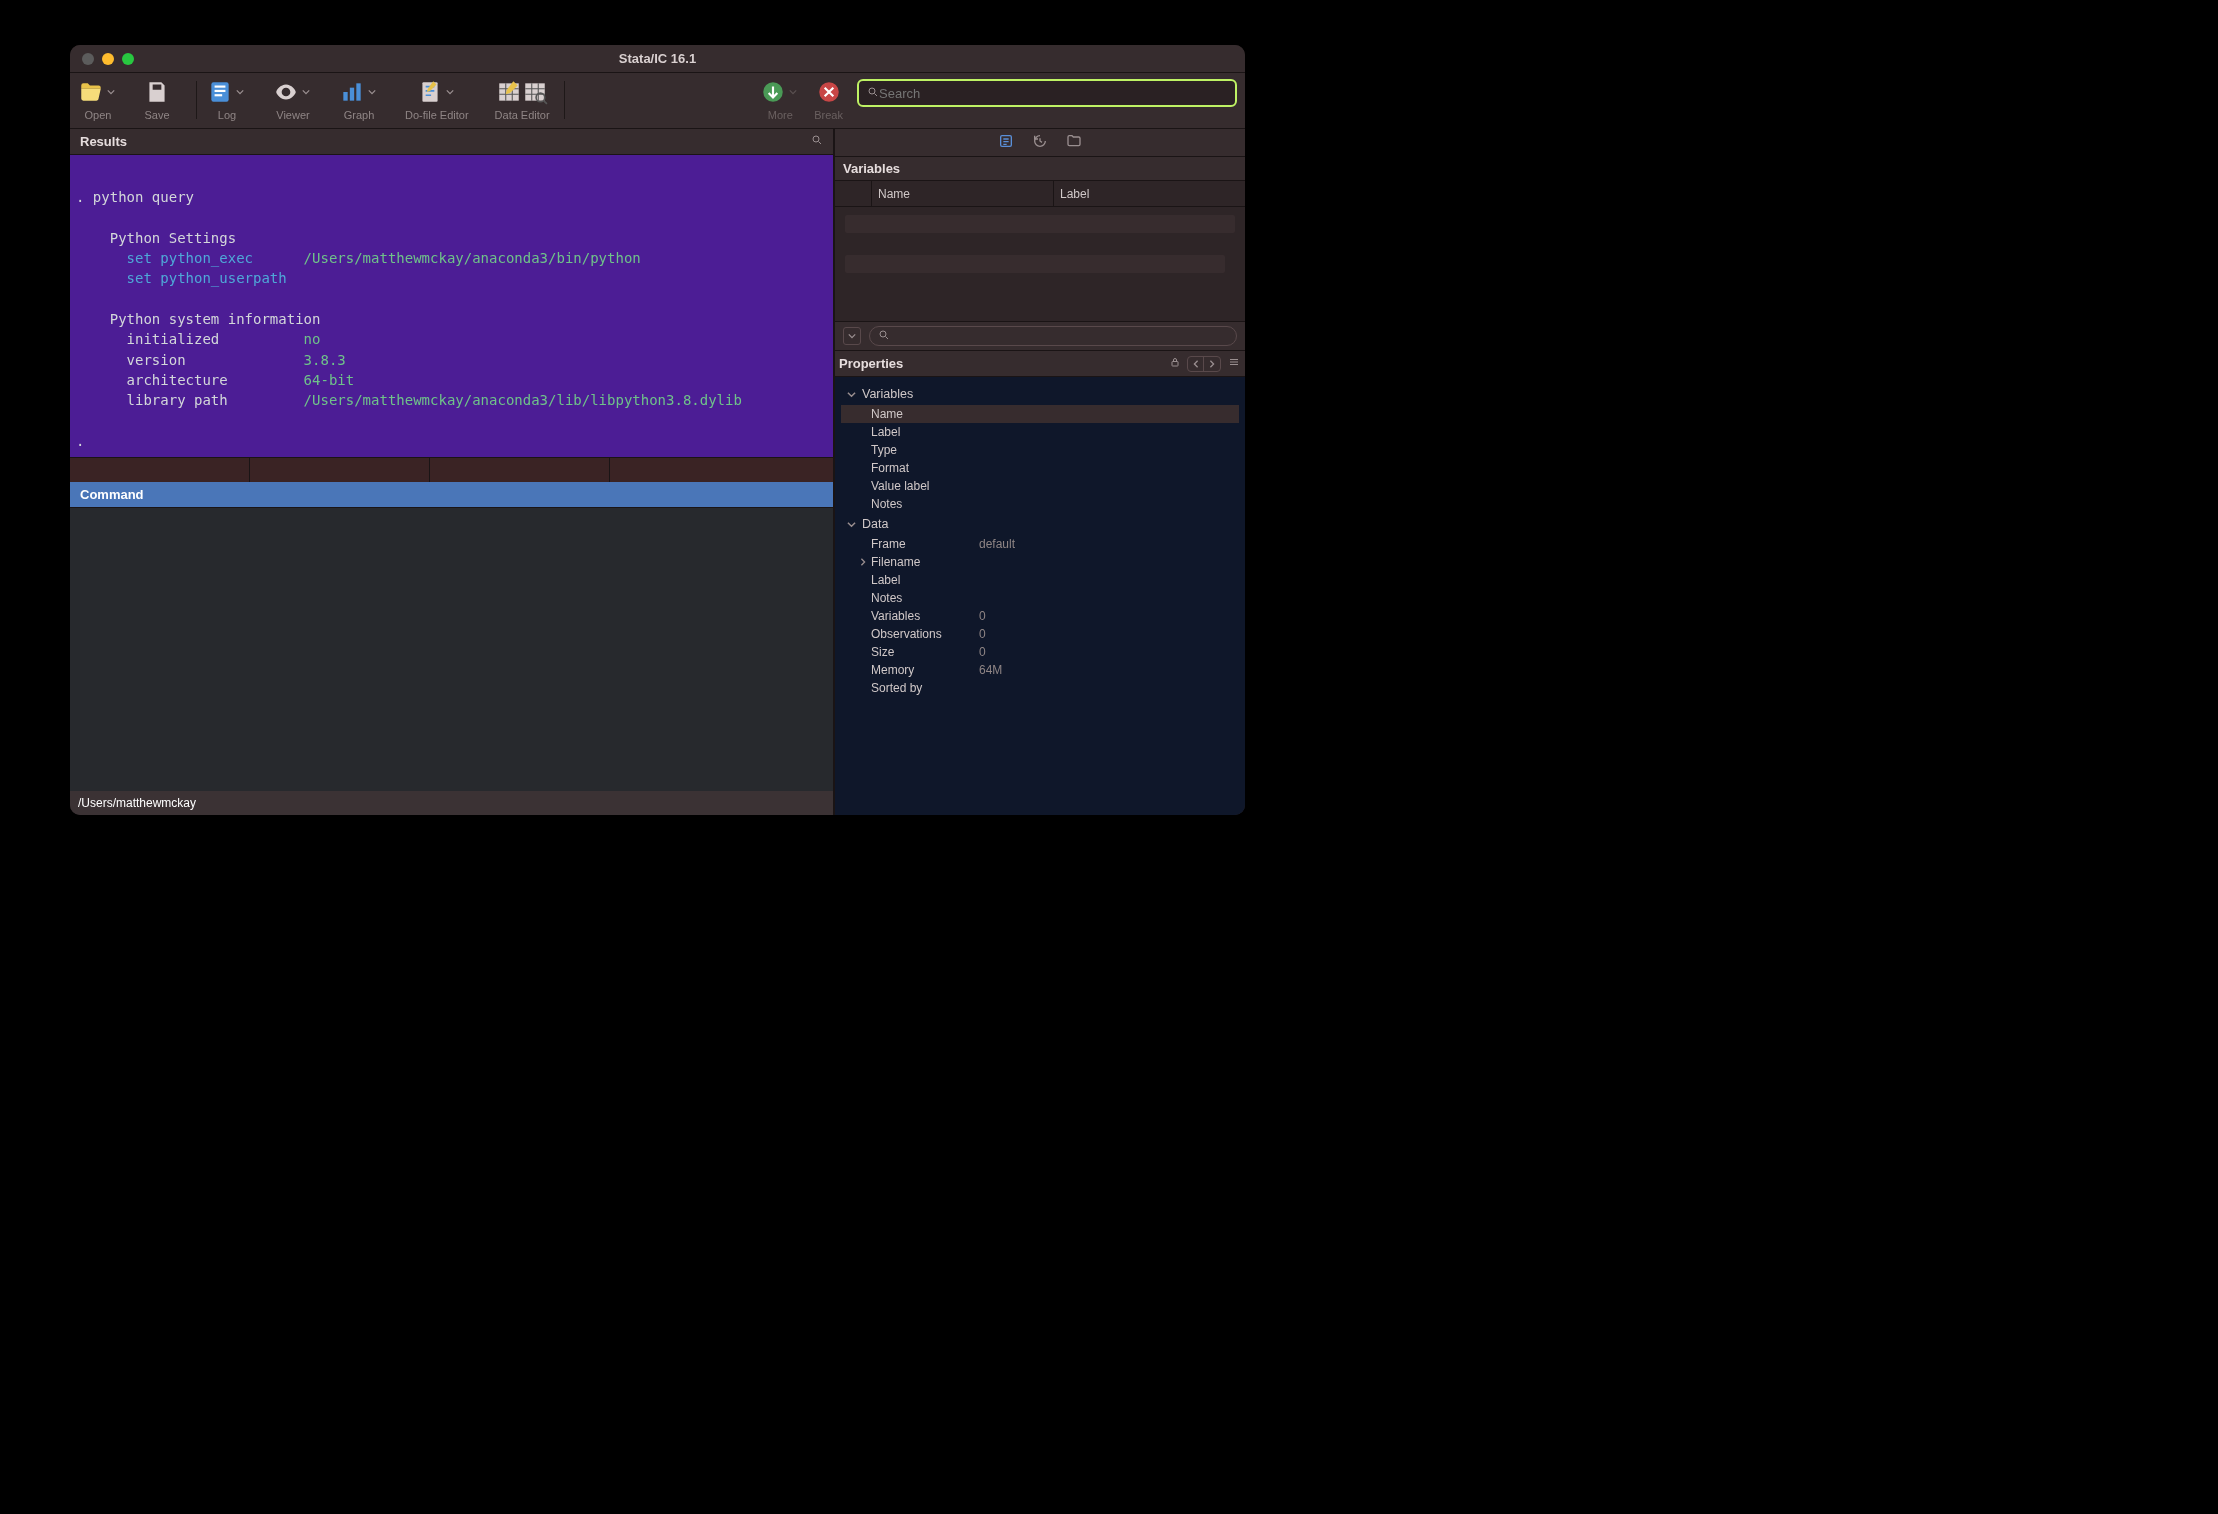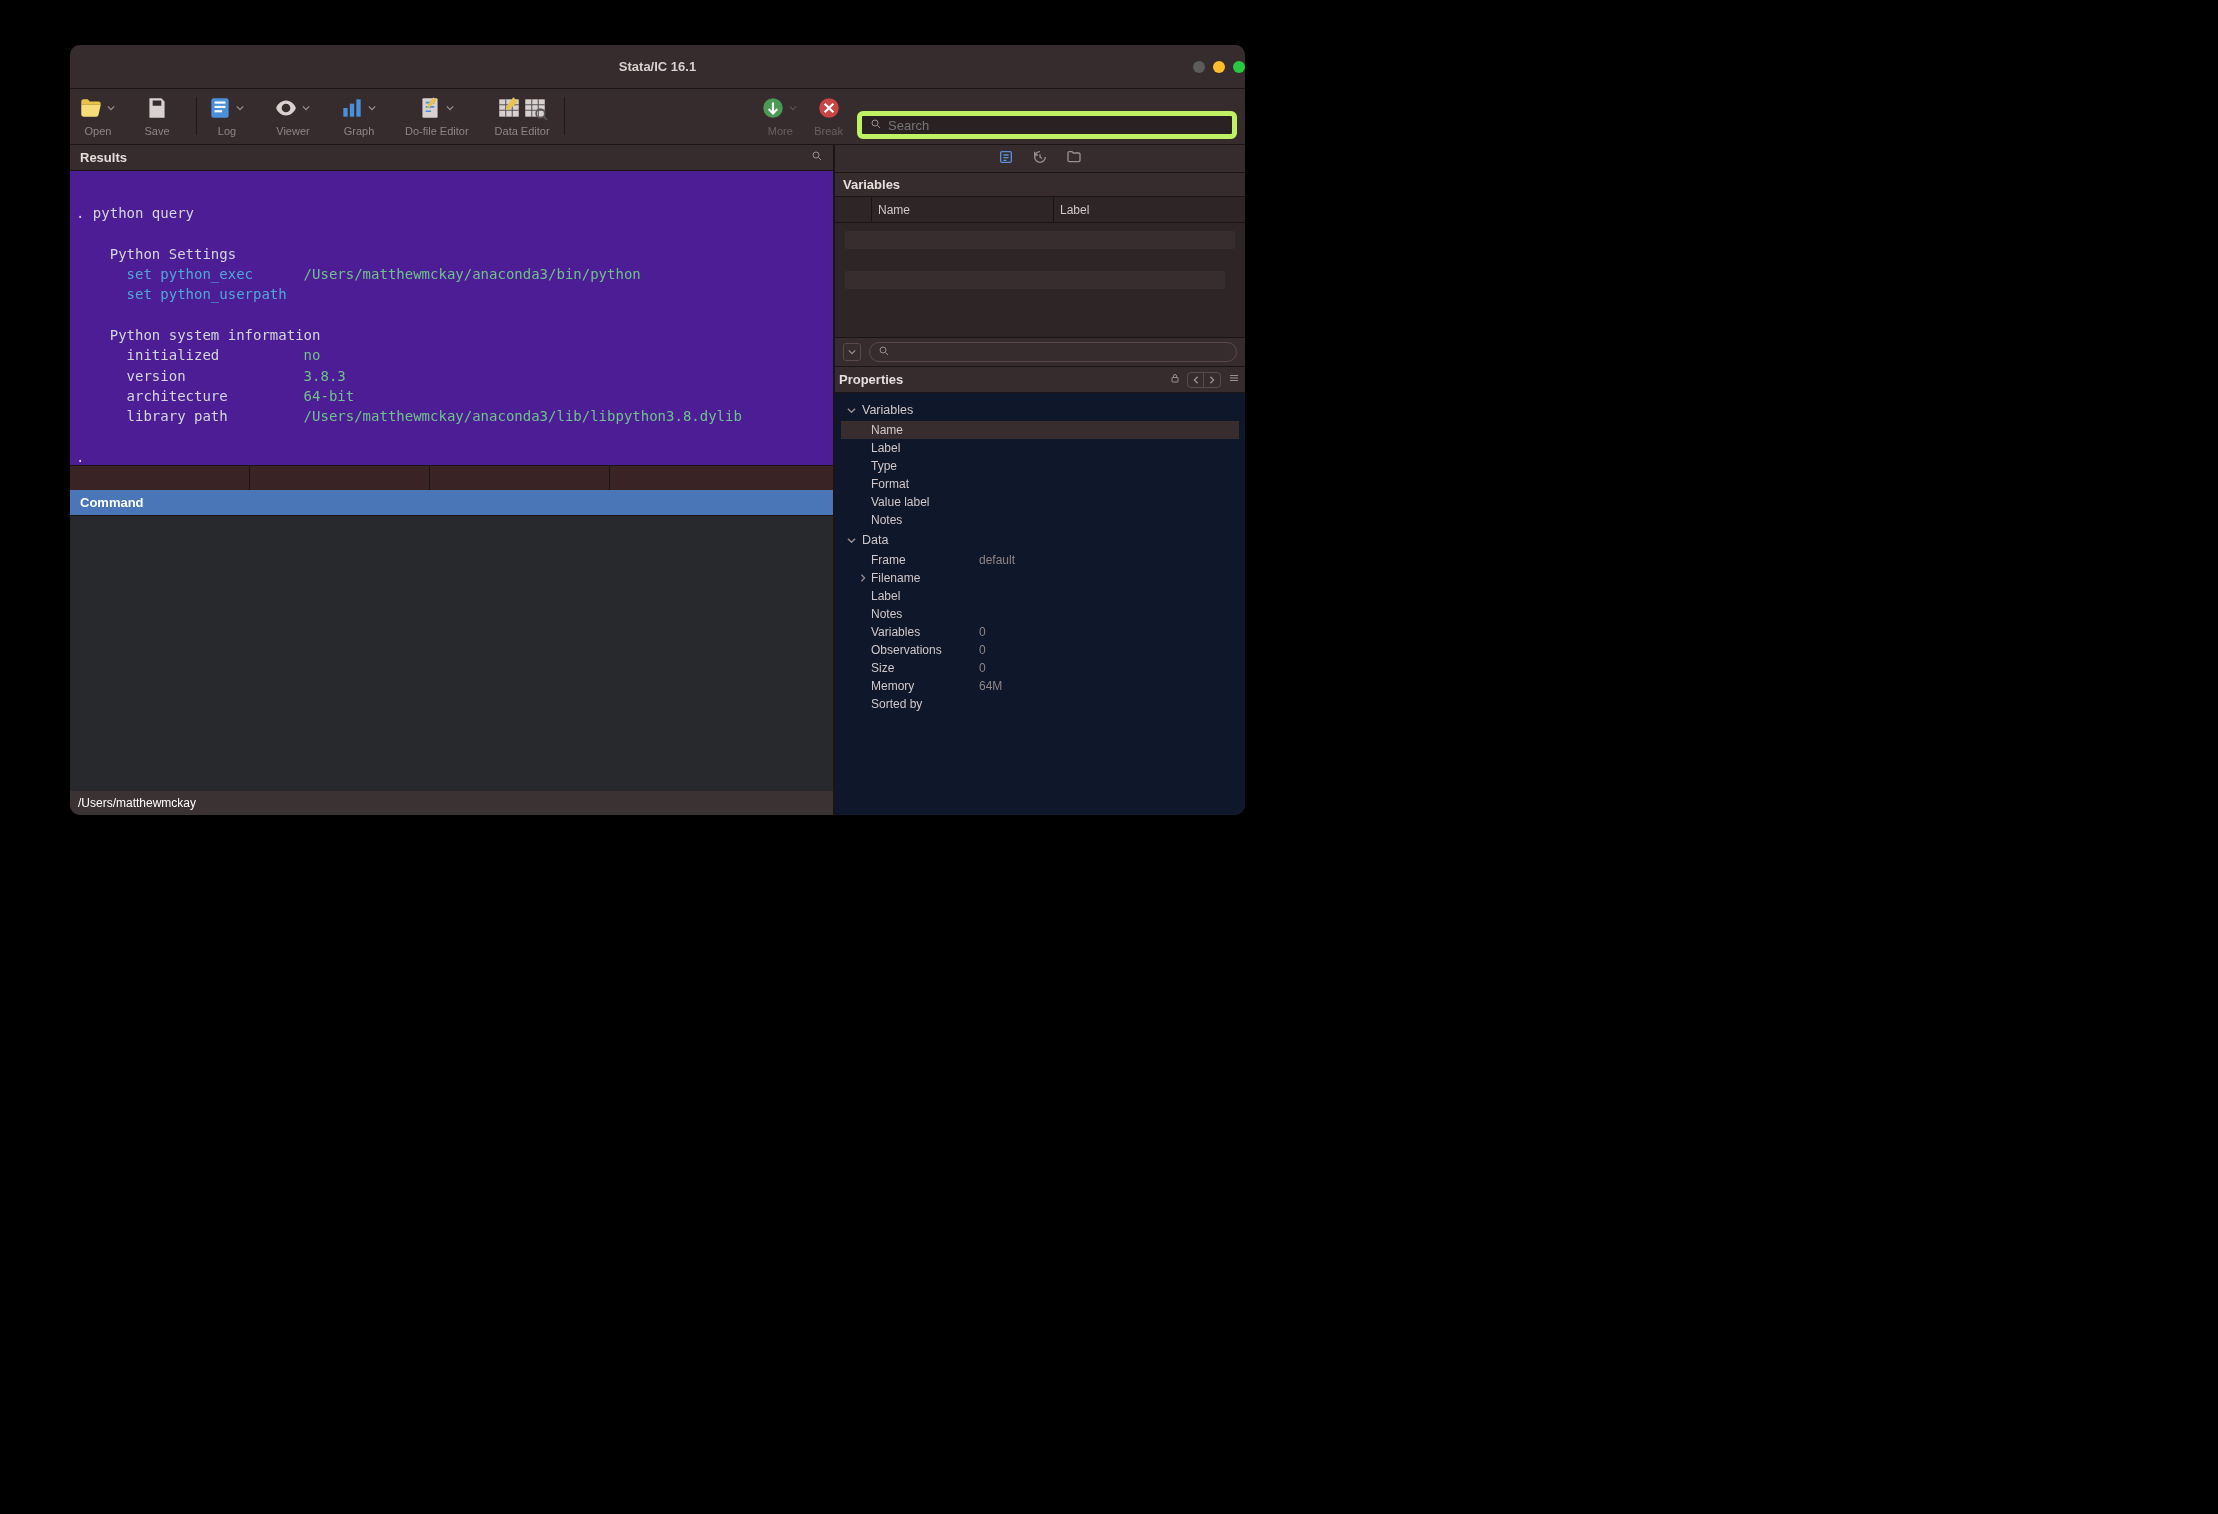--- a/index.html
+++ b/index.html
@@ -17,27 +17,26 @@
     width: 1175px;
     height: 770px;
     background: #2e2527;
     border-radius: 10px;
     overflow: hidden;
     box-shadow: 0 20px 60px rgba(0,0,0,0.7);
     display: flex;
     flex-direction: column;
   }
   .titlebar {
-    height: 44px;
+    height: 28px;
     background: #362c2e;
     display: flex;
     align-items: center;
     position: relative;
     border-bottom: 1px solid #1a1415;
-    justify-content: flex-end;
   }
   .traffic-lights { display: flex; gap: 8px; padding-left: 12px; }
   .tl { width: 12px; height: 12px; border-radius: 50%; }
   .tl.red    { background: #5c5c5c; }
   .tl.yellow { background: #febc2e; }
   .tl.green  { background: #28c840; }
   .title {
     position: absolute; left: 0; right: 0; text-align: center;
     color: #d9d0d0; font-size: 13px; font-weight: 600;
     pointer-events: none;
@@ -54,23 +53,23 @@
   .tgroup { display: flex; flex-direction: column; align-items: center; margin-right: 26px;}
   .tgroup .icons { display: flex; align-items: center; height: 30px;}
   .tgroup .lbl { font-size: 11px; color: #8f8585; margin-top: 2px;}
   .ticon { width: 26px; height: 26px; display: flex; align-items:center; justify-content:center; }
   .chev { width: 14px; height: 26px; display:flex; align-items:center; justify-content:center;}
   .chev svg { width: 8px; height: 8px; }
   .sep { width: 1px; height: 38px; background: #1e1818; margin: 4px 10px 0 0;}
   .spacer { flex: 1; }
   .searchbox {
     display: flex; align-items: center;
-    background: #2a2123; border: 5px solid #bef264;
+    background: #2a2123; border: 2px solid #bef264;
     border-radius: 6px; height: 28px; width: 380px;
-    padding: 0 8px; gap: 6px; margin-top: 18px;
+    padding: 0 8px; margin-top: 2px;
   }
   .searchbox svg { width: 14px; height: 14px; }
   .searchbox input {
     background: transparent; border: none; outline: none;
     color: #9a8f90; font-size: 13px; width: 100%;
   }
   .body { flex: 1; display: flex; min-height: 0;}
   .left { width: 765px; display: flex; flex-direction: column; border-right: 2px solid #1a1415;}
   .right { flex: 1; display: flex; flex-direction: column; background: #0f172a;}
   .pane-hdr {

